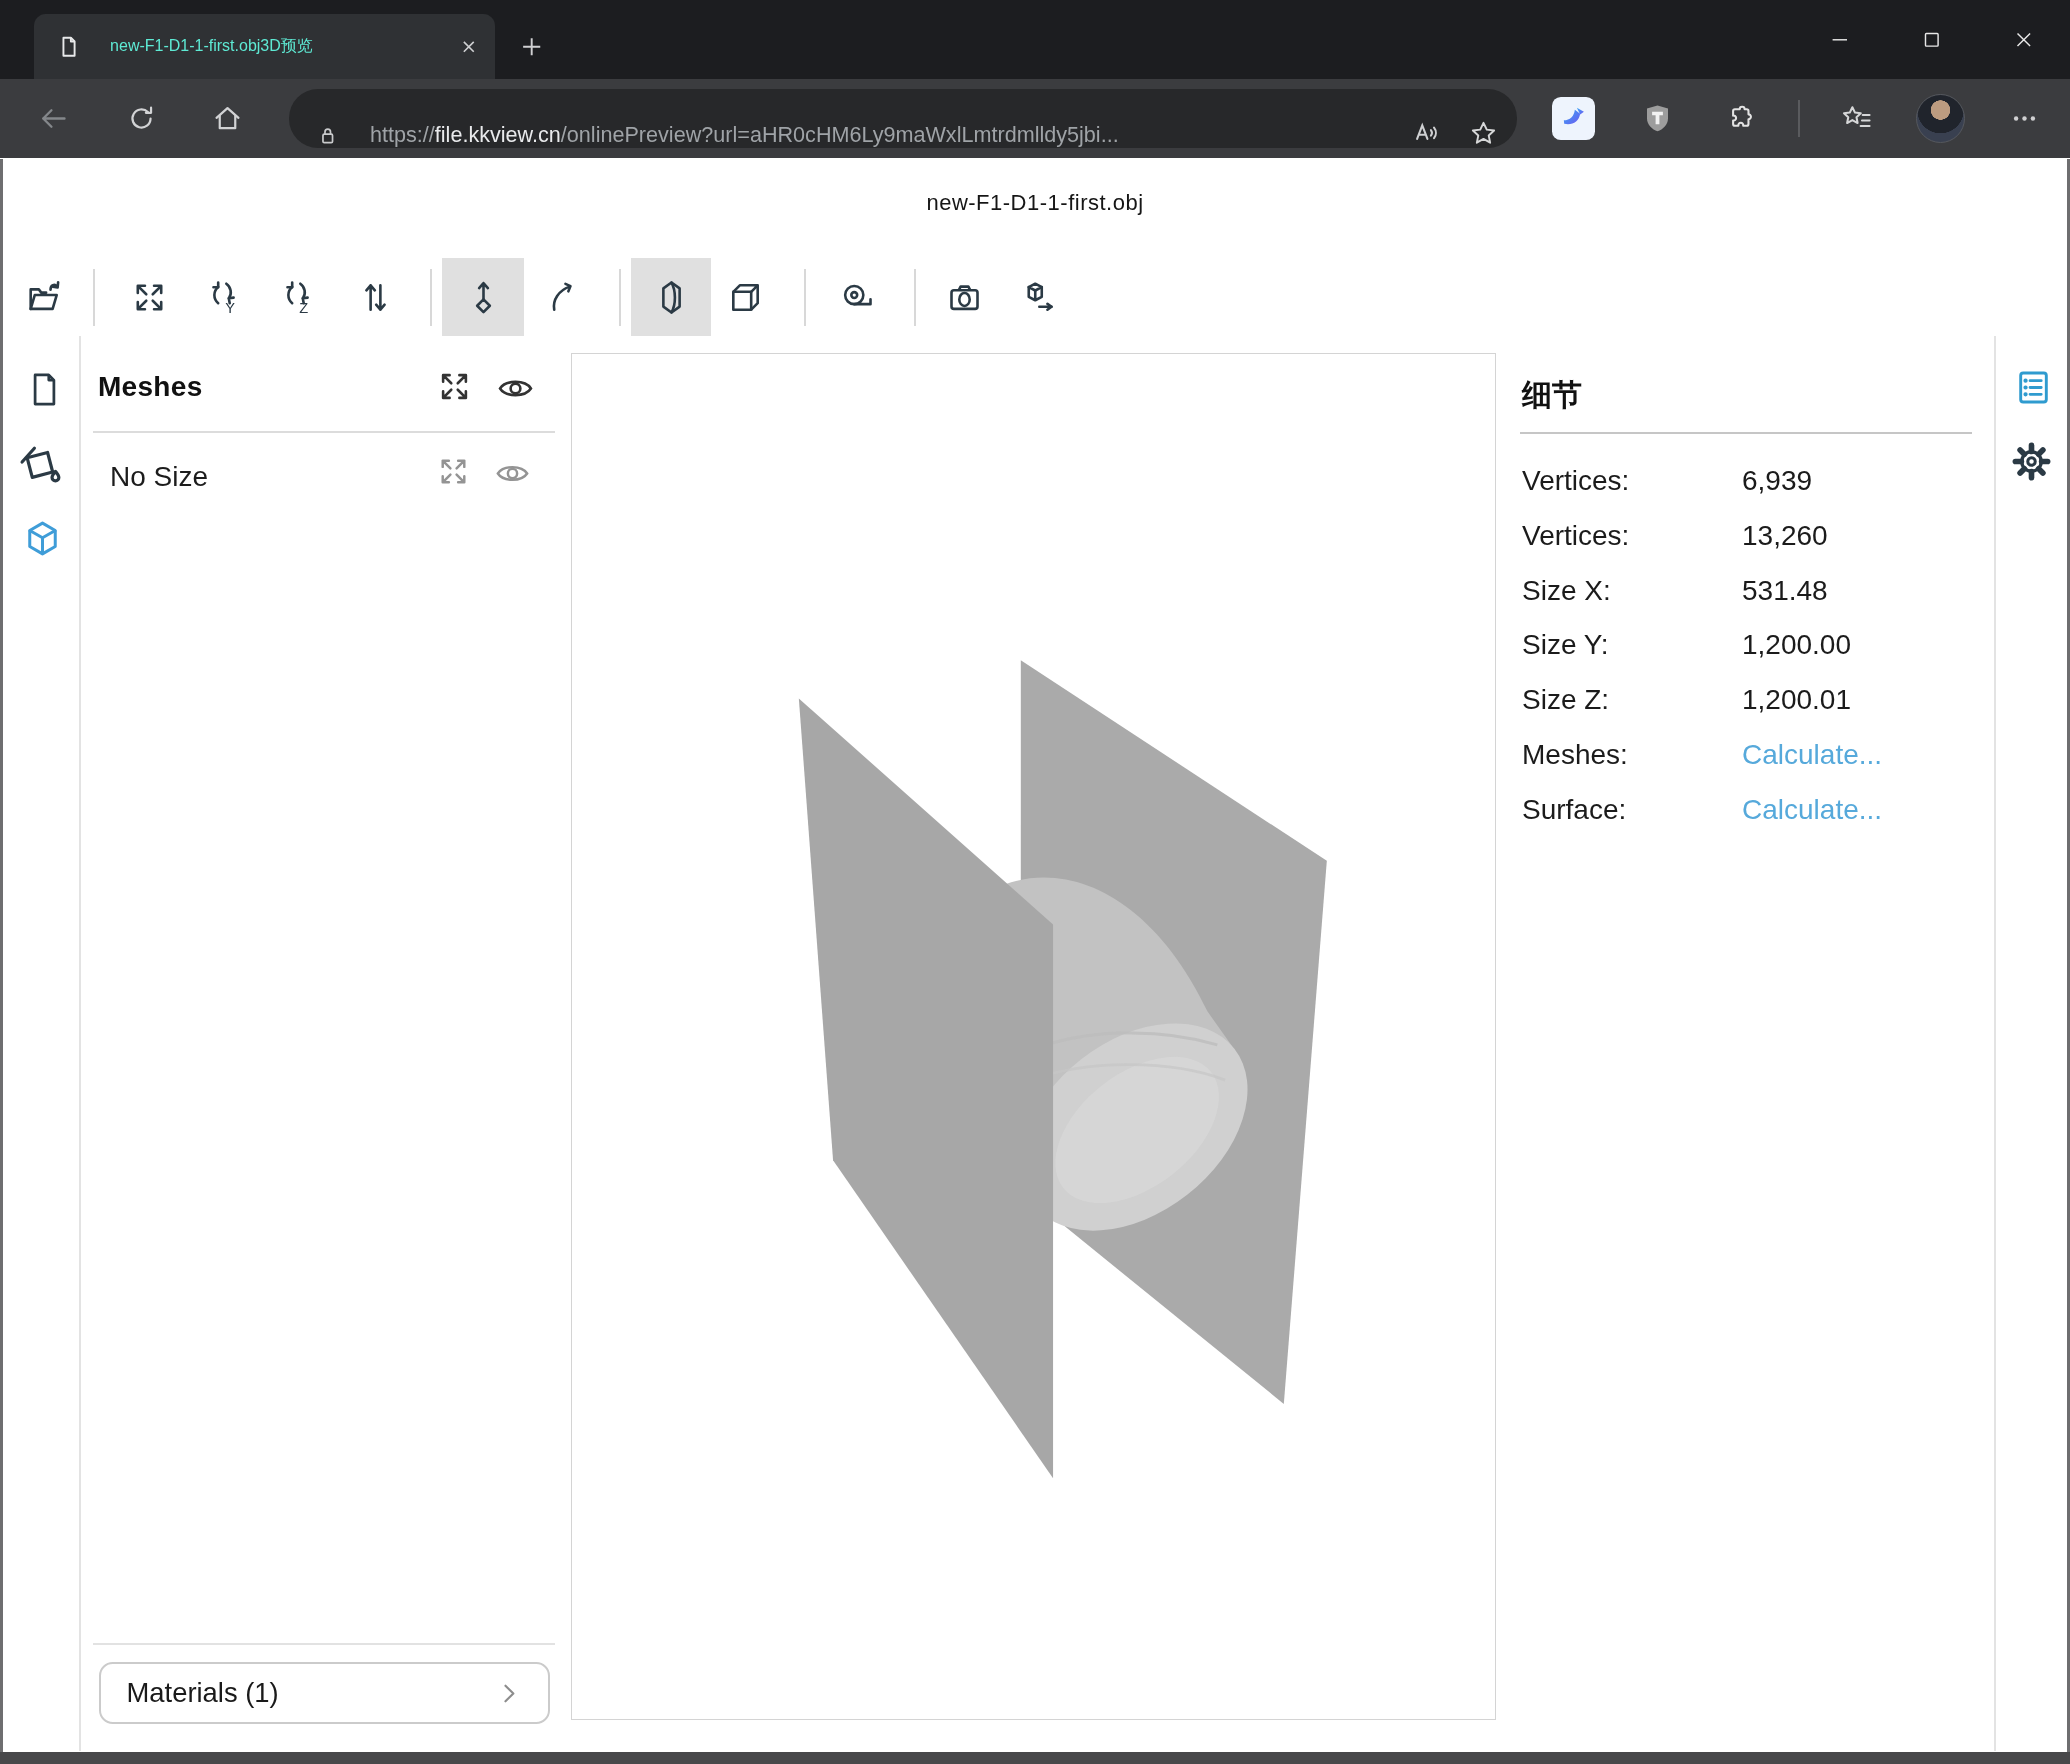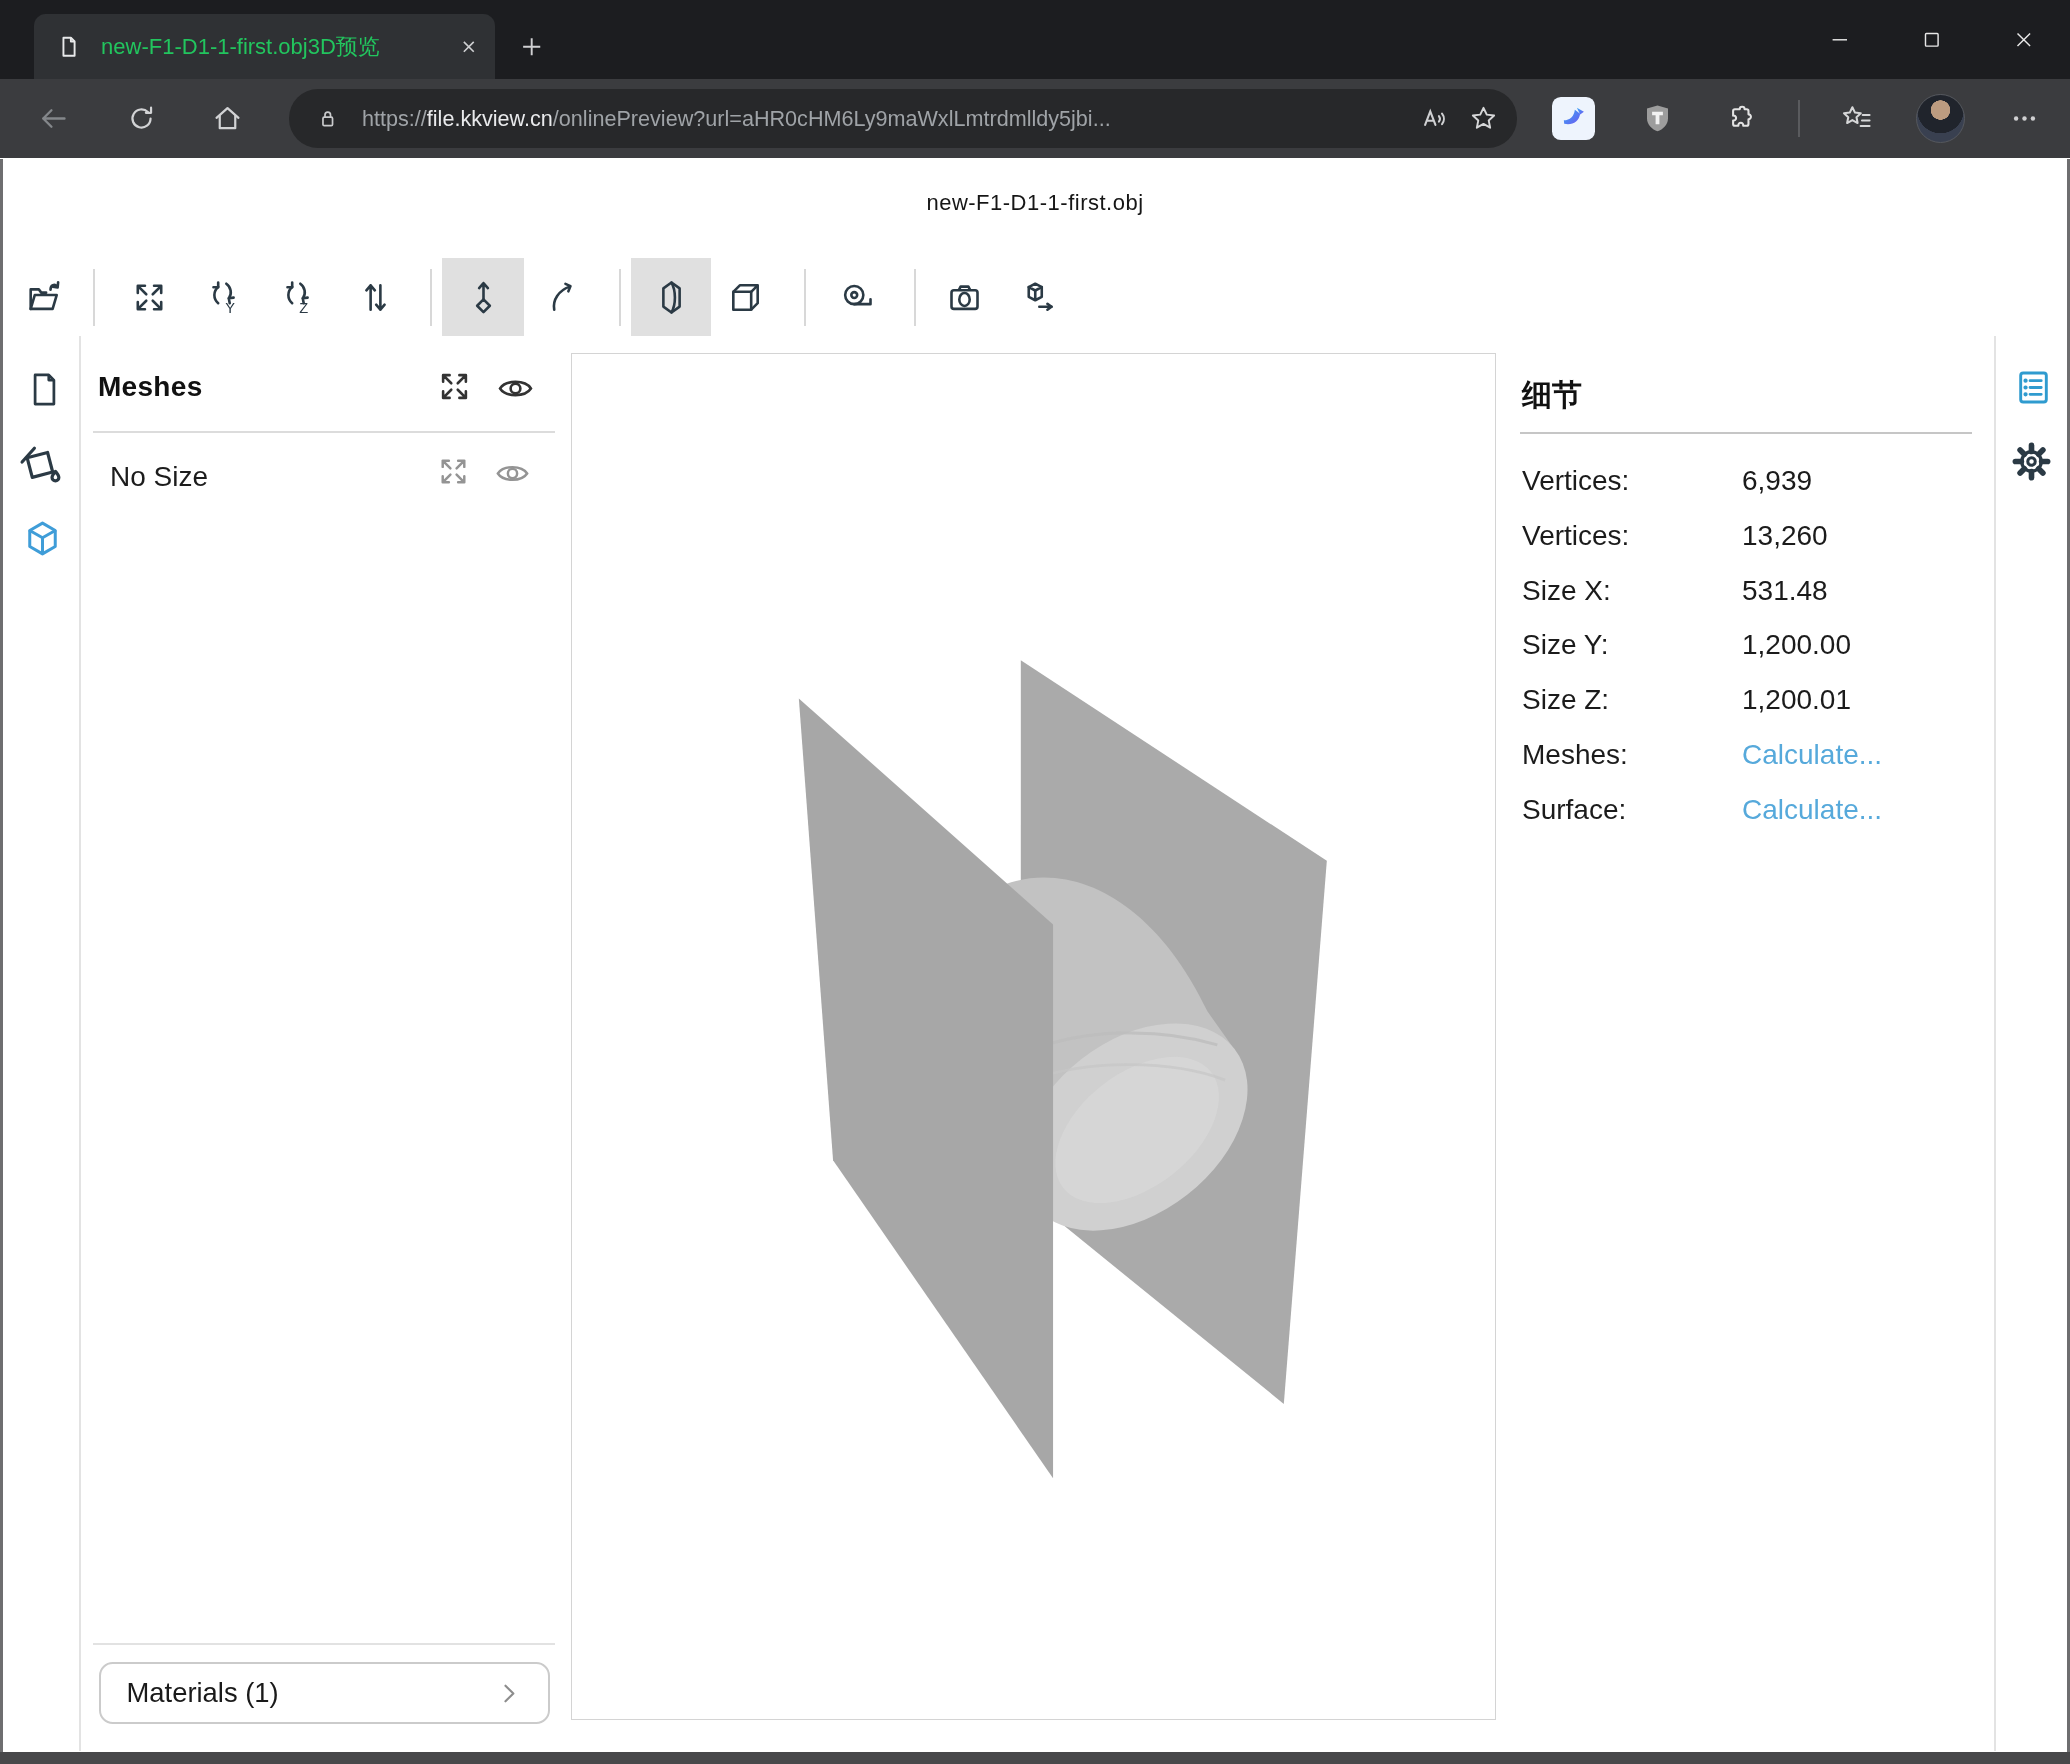--- a/index.html
+++ b/index.html
@@ -5,35 +5,35 @@
   * { margin:0; padding:0; box-sizing:border-box; }
   html,body { background:#888; }
   #screen{ position:relative; width:2070px; height:1764px; overflow:hidden;
     font-family:"Liberation Sans","DejaVu Sans",sans-serif; background:#fff; }
 
   
   #titlebar{ position:absolute; left:0; top:0; width:2070px; height:79px; background:#1c1d20; }
   .tab{ position:absolute; left:34px; top:13.7px; width:461px; height:66px; background:#2f3134;
     border-radius:11.8px 11.8px 0 0; display:flex; align-items:center; padding:0 15.7px; }
   .tab-fav{ flex:0 0 auto; margin-left:5.9px; }
-  .tab-title{ color:#22c55e; font-size:22px; margin-left:20px; white-space:nowrap; overflow:hidden;
+  .tab-title{ color:#5eead4; font-size:16px; margin-left:29px; white-space:nowrap; overflow:hidden;
     width:323px; }
   .tab-close{ margin-left:auto; background:none; border:none; cursor:pointer; display:flex; }
   .newtab{ position:absolute; left:510px; top:25.5px; width:43px; height:43px; background:none; border:none; display:flex; align-items:center; justify-content:center; }
   .wincontrols{ position:absolute; right:0; top:0; height:79px; display:flex; }
   .winbtn{ width:92px; height:79px; background:none; border:none; display:flex; align-items:center; justify-content:center; }
 
   
   #navbar{ position:absolute; left:0; top:79px; width:2070px; height:79px; background:#3b3c3f;
     display:flex; align-items:center; }
   .navbtn{ background:none; border:none; display:flex; align-items:center; justify-content:center;
     width:53px; height:53px; border-radius:7.8px; }
   #back-btn{ margin-left:27.4px; } #refresh-btn{ margin-left:35px; } #home-btn{ margin-left:33px; }
   .urlbar{ margin-left:35px; width:1228px; height:59px; background:#27282a; border-radius:29px;
-    display:flex; align-items:center; padding:0 19.6px 0 25.5px; }
+    display:flex; align-items:flex-end; padding:0 19.6px 0 25.5px;gap:8px; }
   .url-text{ font-size:21.6px; margin-left:21.6px; white-space:nowrap; overflow:hidden; flex:1 1 auto; }
   .url-dim{ color:#9fa3a7; } .url-lit{ color:#e9eaec; }
   .pillbtn{ background:none; border:none; display:flex; margin-left:19.6px; flex:0 0 auto; }
   .extbtn{ background:none; border:none; display:flex; align-items:center; justify-content:center;
     width:55px; height:55px; margin-left:29px; flex:0 0 auto; }
   .thunder-bg{ width:43px; height:43px; border-radius:8.8px; background:#eef4fd; display:flex; align-items:center; justify-content:center; }
   .nav-sep{ width:2px; height:37px; background:#5a5b5e; margin-left:29px; }
   .avatar{ width:49px; height:49px; border-radius:50%;
     background: radial-gradient(circle at 50% 32%, #bd9c80 0 24%, #20242c 25% 58%, #394050 59%);
     border:1px solid #55585e; }

